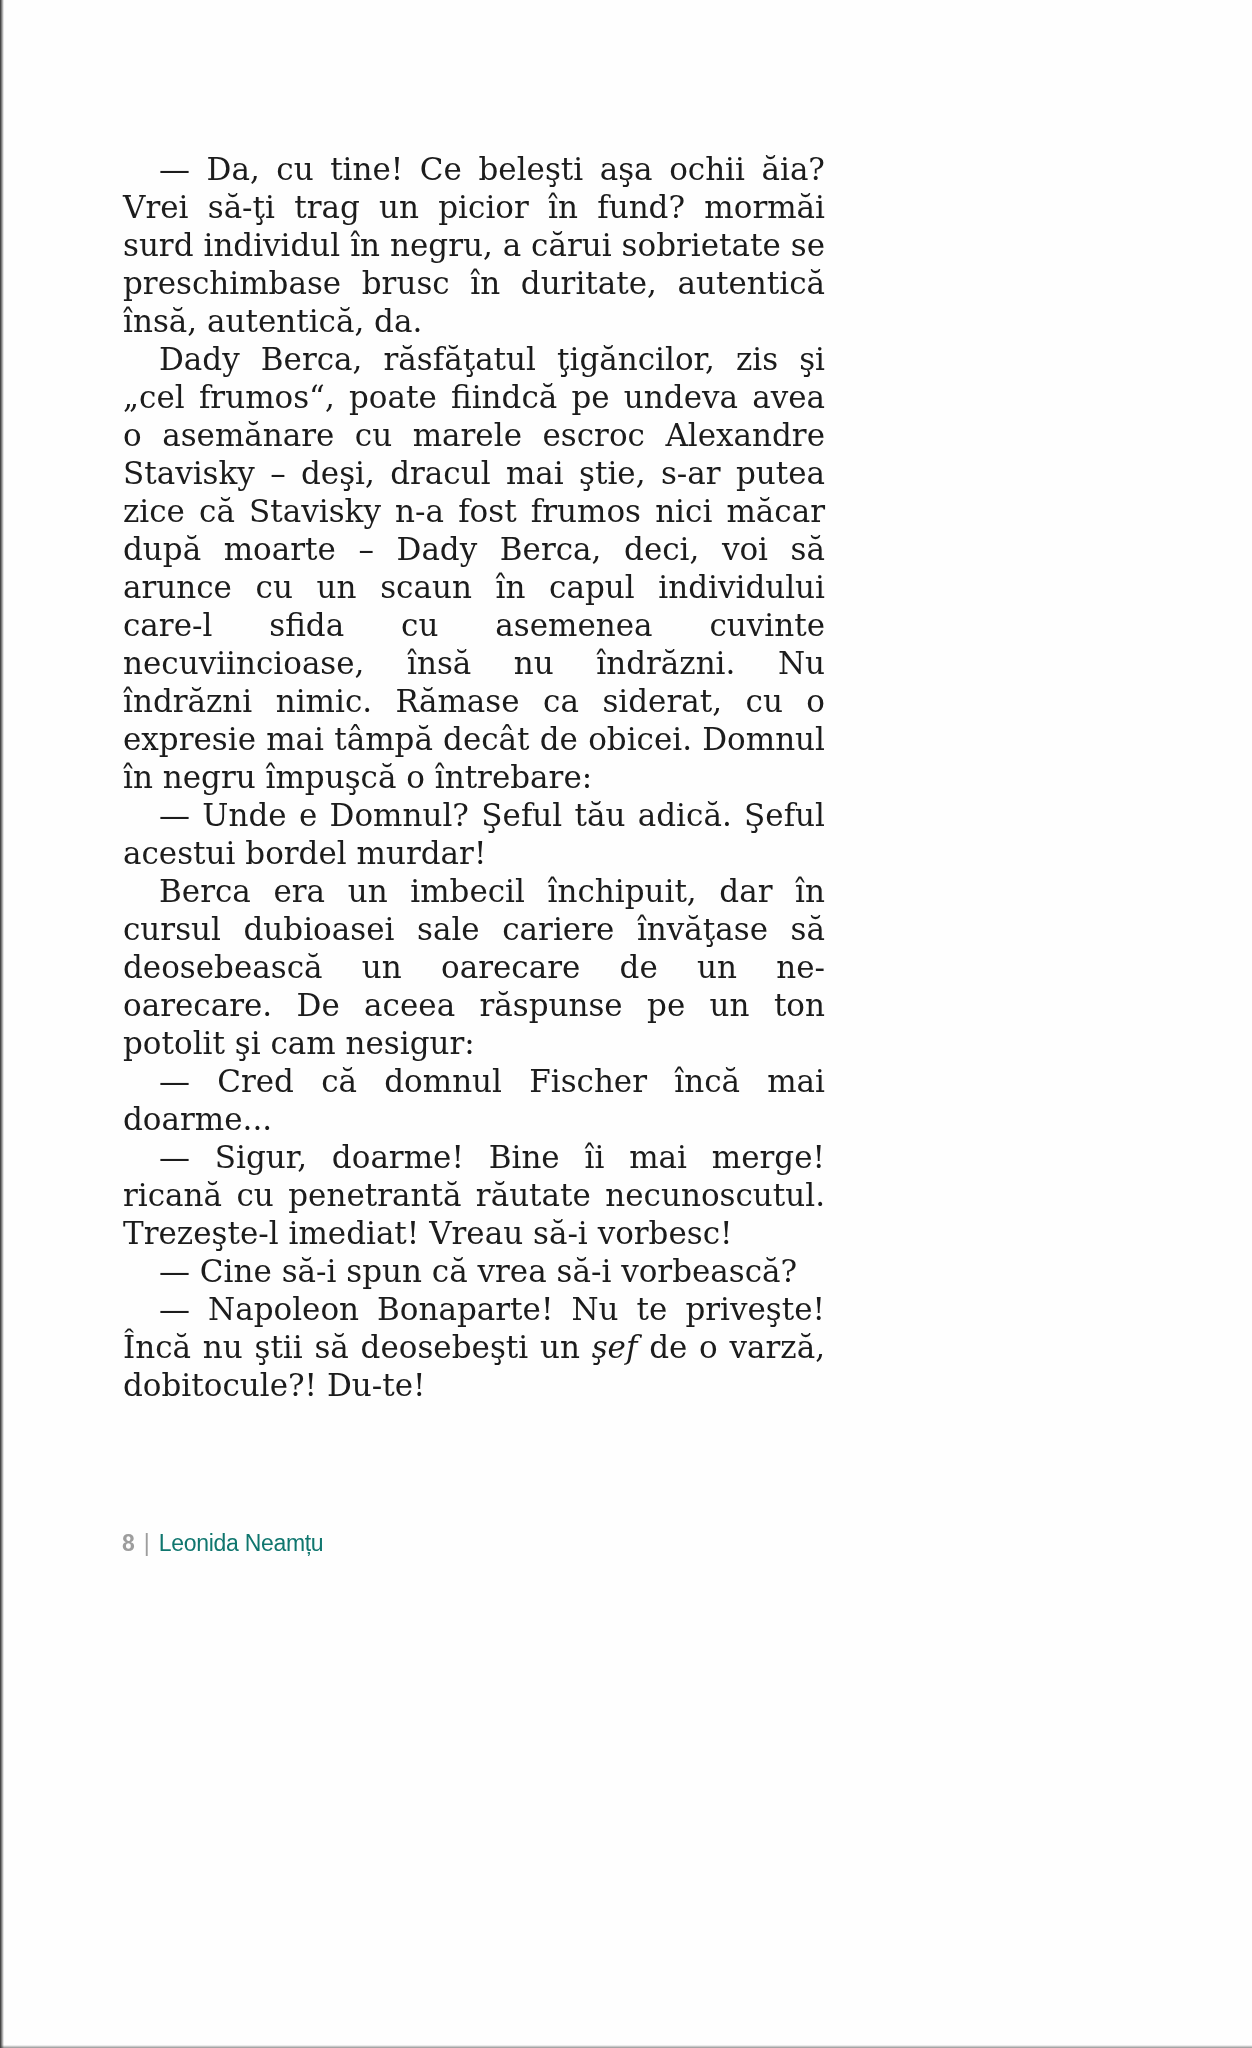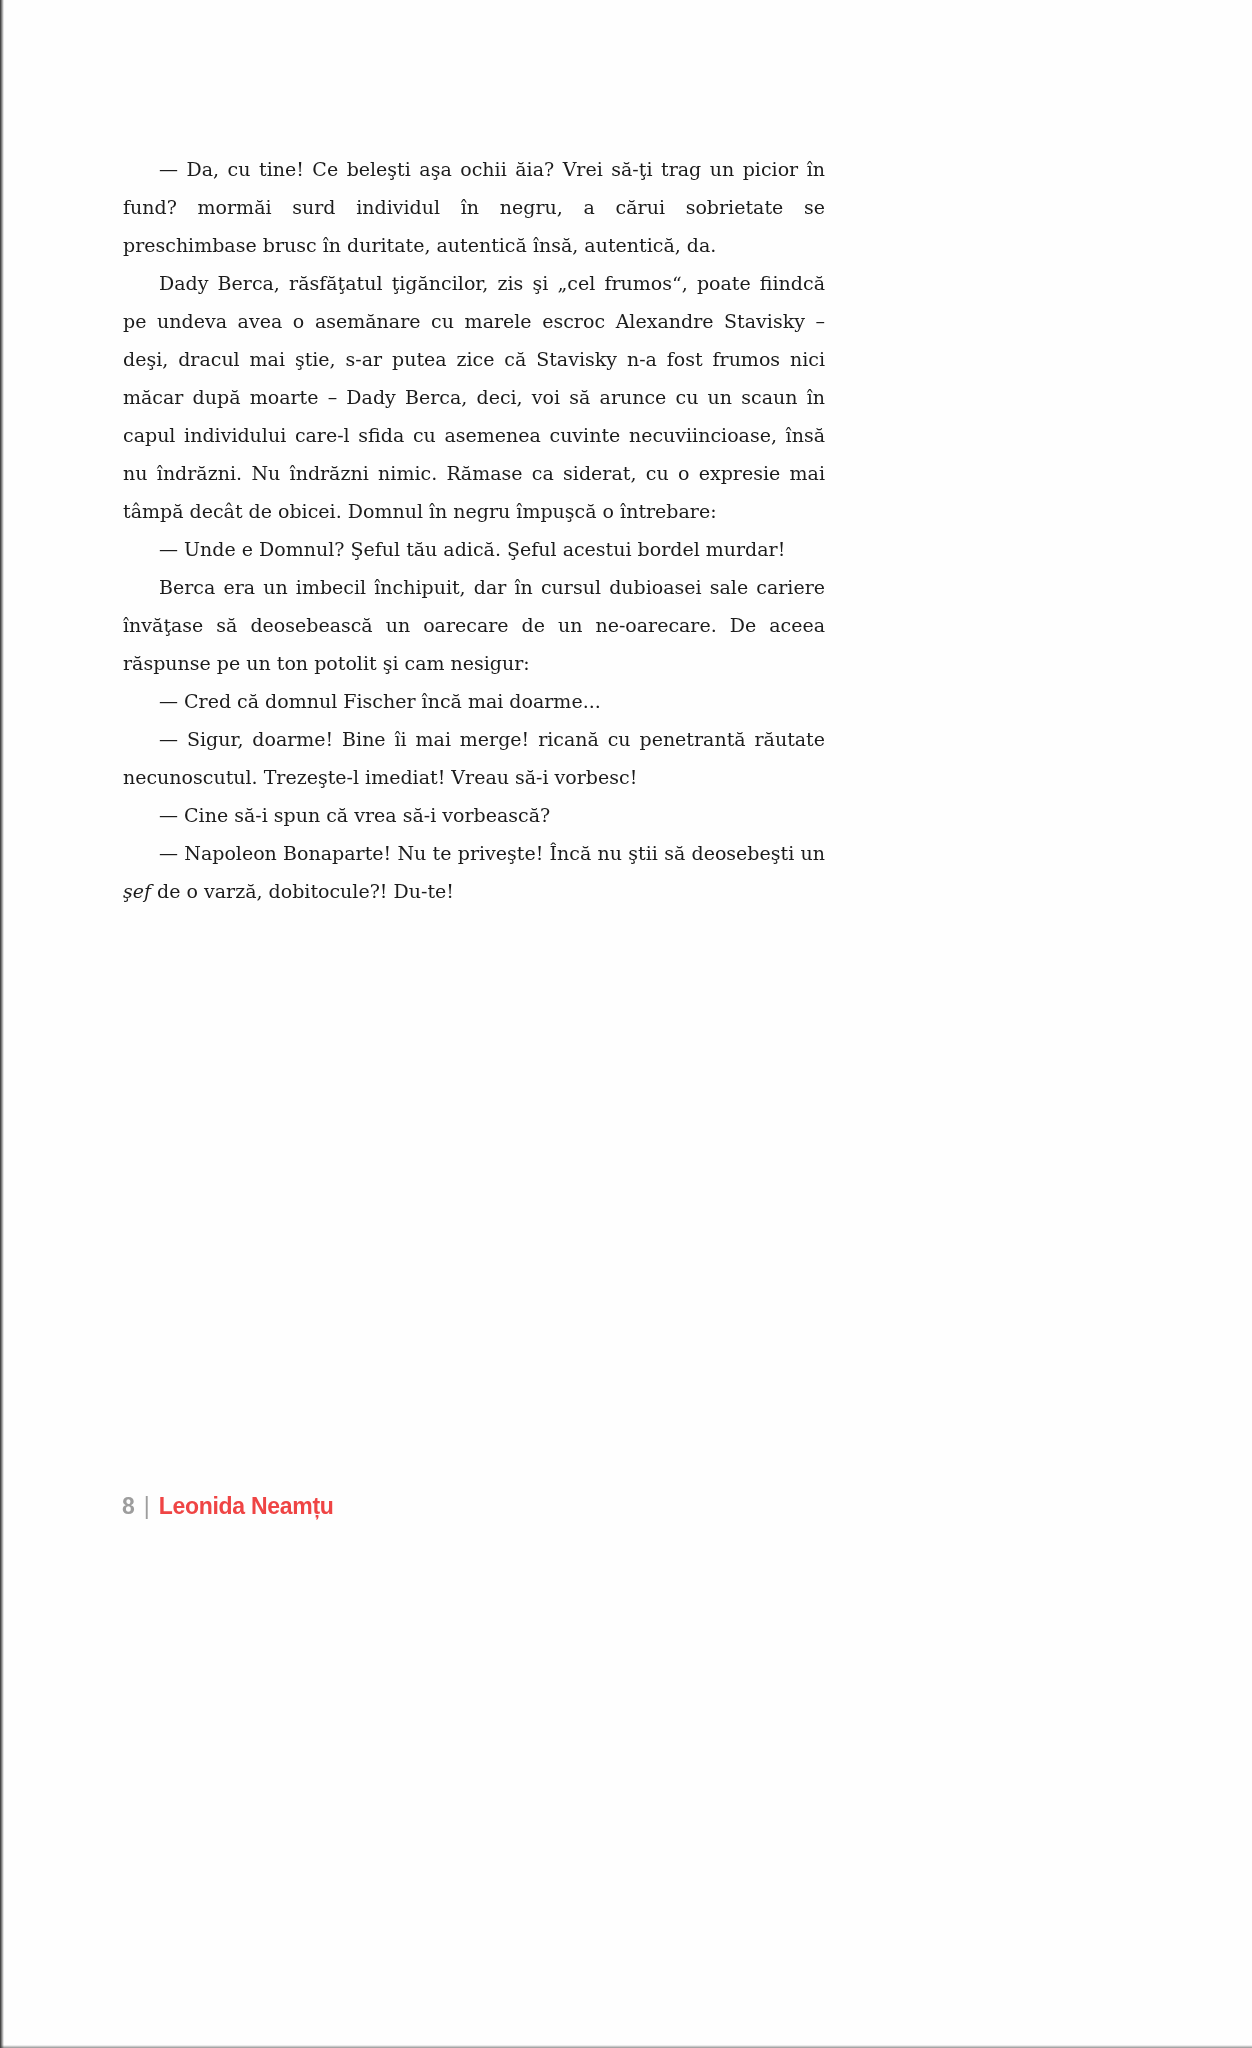--- a/index.html
+++ b/index.html
@@ -30,21 +30,21 @@
     width: 100%;
     height: 3px;
     background: linear-gradient(to top, rgba(60,60,60,0.55), rgba(60,60,60,0));
   }
   .text-block {
     position: absolute;
     left: 123px;
     top: 150px;
     width: 702px;
     color: #1c1c1c;
-    font-size: 19px;
+    font-size: 31px;
     line-height: 38px;
     text-align: justify;
   }
   .text-block p {
     margin: 0;
     text-indent: 36px;
   }
   .seg-bold { font-weight: normal; }
   .seg-italic { font-style: italic; margin-top: 24px; }
   .footer {
@@ -60,23 +60,24 @@
   .footer .page-number {
     color: #9d9d9d;
     font-weight: 600;
   }
   .footer .sep {
     color: #9d9d9d;
     font-weight: 400;
     margin: 0 9px;
   }
   .footer .author {
-    color: #ef4444;
-    font-weight: 700;
+    color: #0f766e;
+    font-weight: 400;
     letter-spacing: -0.3px;
+    margin-top: 37px;
   }
 </style>
 </head>
 <body>
 
 <div class="page">
   <div class="scan-edge-left"></div>
   <div class="scan-edge-bottom"></div>
 
   <div class="text-block" id="text-block">

